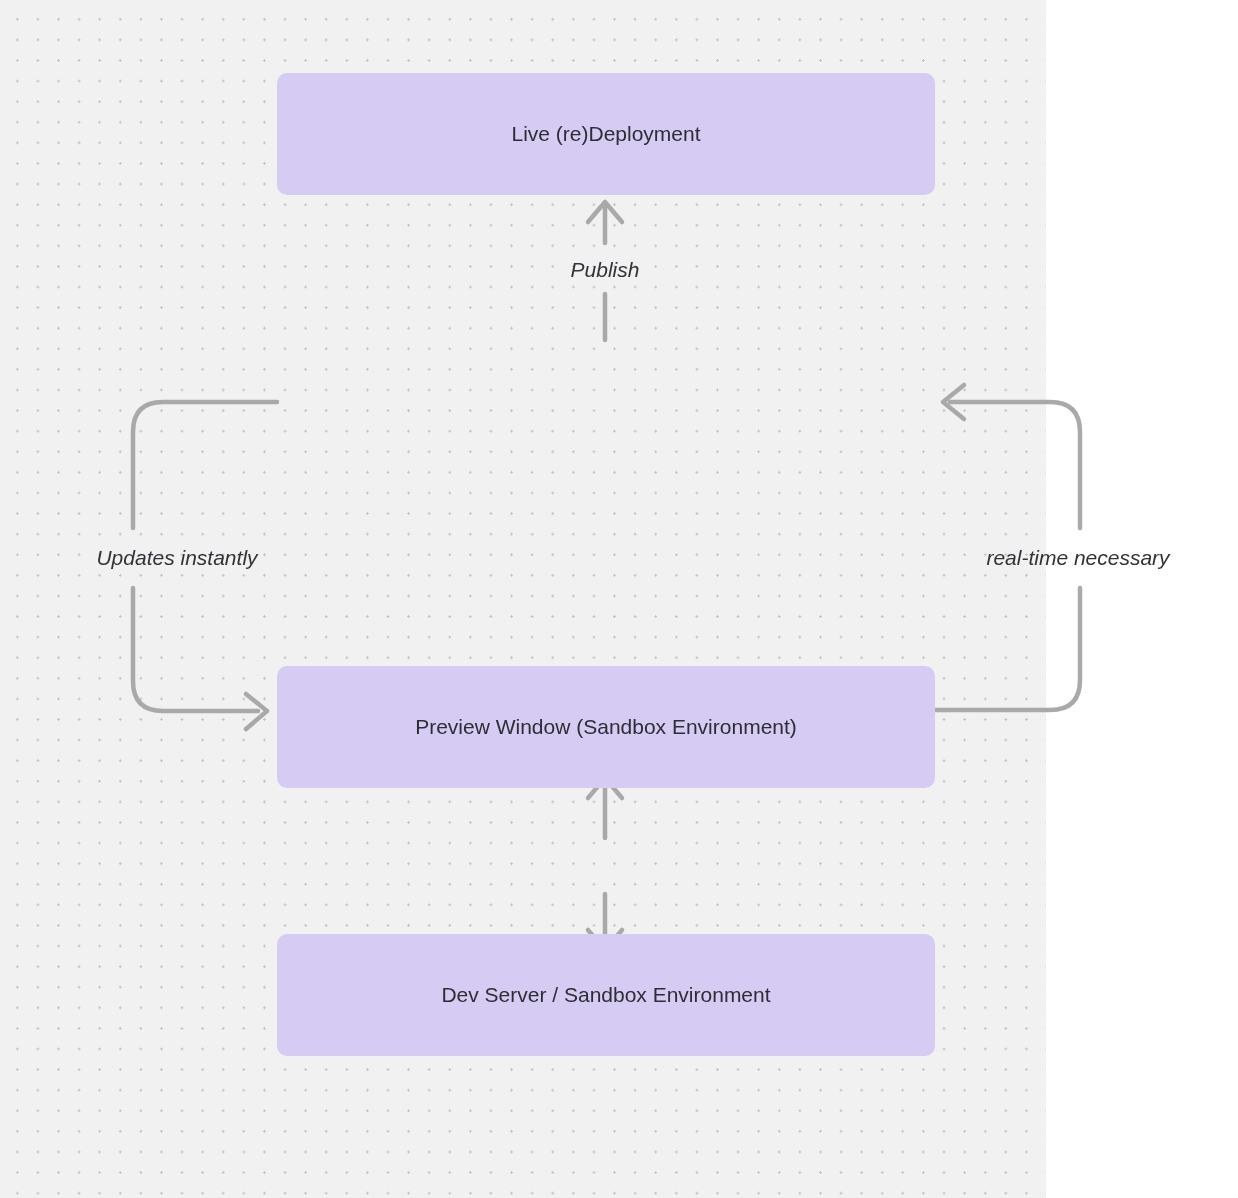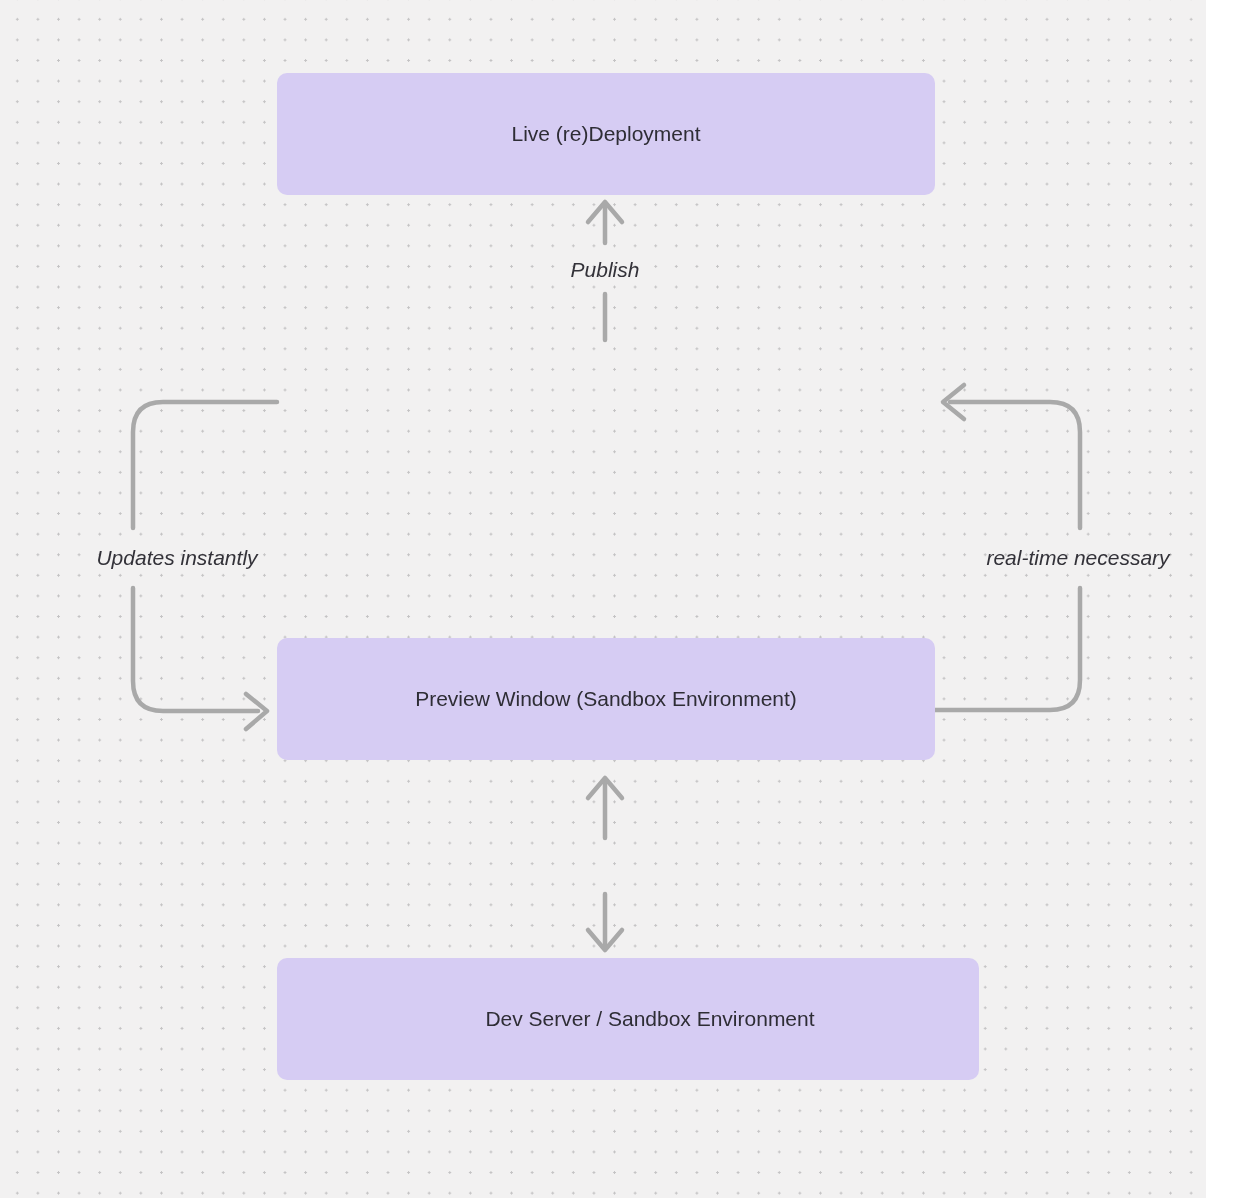--- a/index.html
+++ b/index.html
@@ -7,21 +7,21 @@
     padding: 0;
   }
   body {
     width: 1238px;
     height: 1198px;
     overflow: hidden;
     font-family: "Liberation Sans", "DejaVu Sans", sans-serif;
   }
   .canvas {
     position: relative;
-    width: 1206px;
+    width: 1046px;
     height: 1198px;
     background-color: #f2f1f1;
     background-image: radial-gradient(circle, #c4c3c4 1.15px, rgba(196,195,196,0) 1.35px);
     background-size: 20.6px 20.6px;
     background-position: 7px 9px;
   }
   .edges-svg {
     position: absolute;
     left: 0;
     top: 0;
@@ -46,22 +46,22 @@
     display: flex;
     align-items: center;
     justify-content: center;
     font-size: 21px;
     color: #2e2d35;
     text-align: center;
     cursor: default;
   }
   .node-1 { top: 73px;  }
   .node-2 { top: 342px; }
-  .node-3 { top: 638px; }
-  .node-4 { top: 958px; padding-left: 44px; }
+  .node-3 { top: 666px; }
+  .node-4 { top: 934px; }
   .edge-label {
     position: absolute;
     transform: translate(-50%, -50%);
     font-size: 21px;
     color: #333239;
     white-space: nowrap;
     line-height: 1.2;
     font-style: italic;
   }
   .label-publish  { left: 605px;  top: 270px; }

